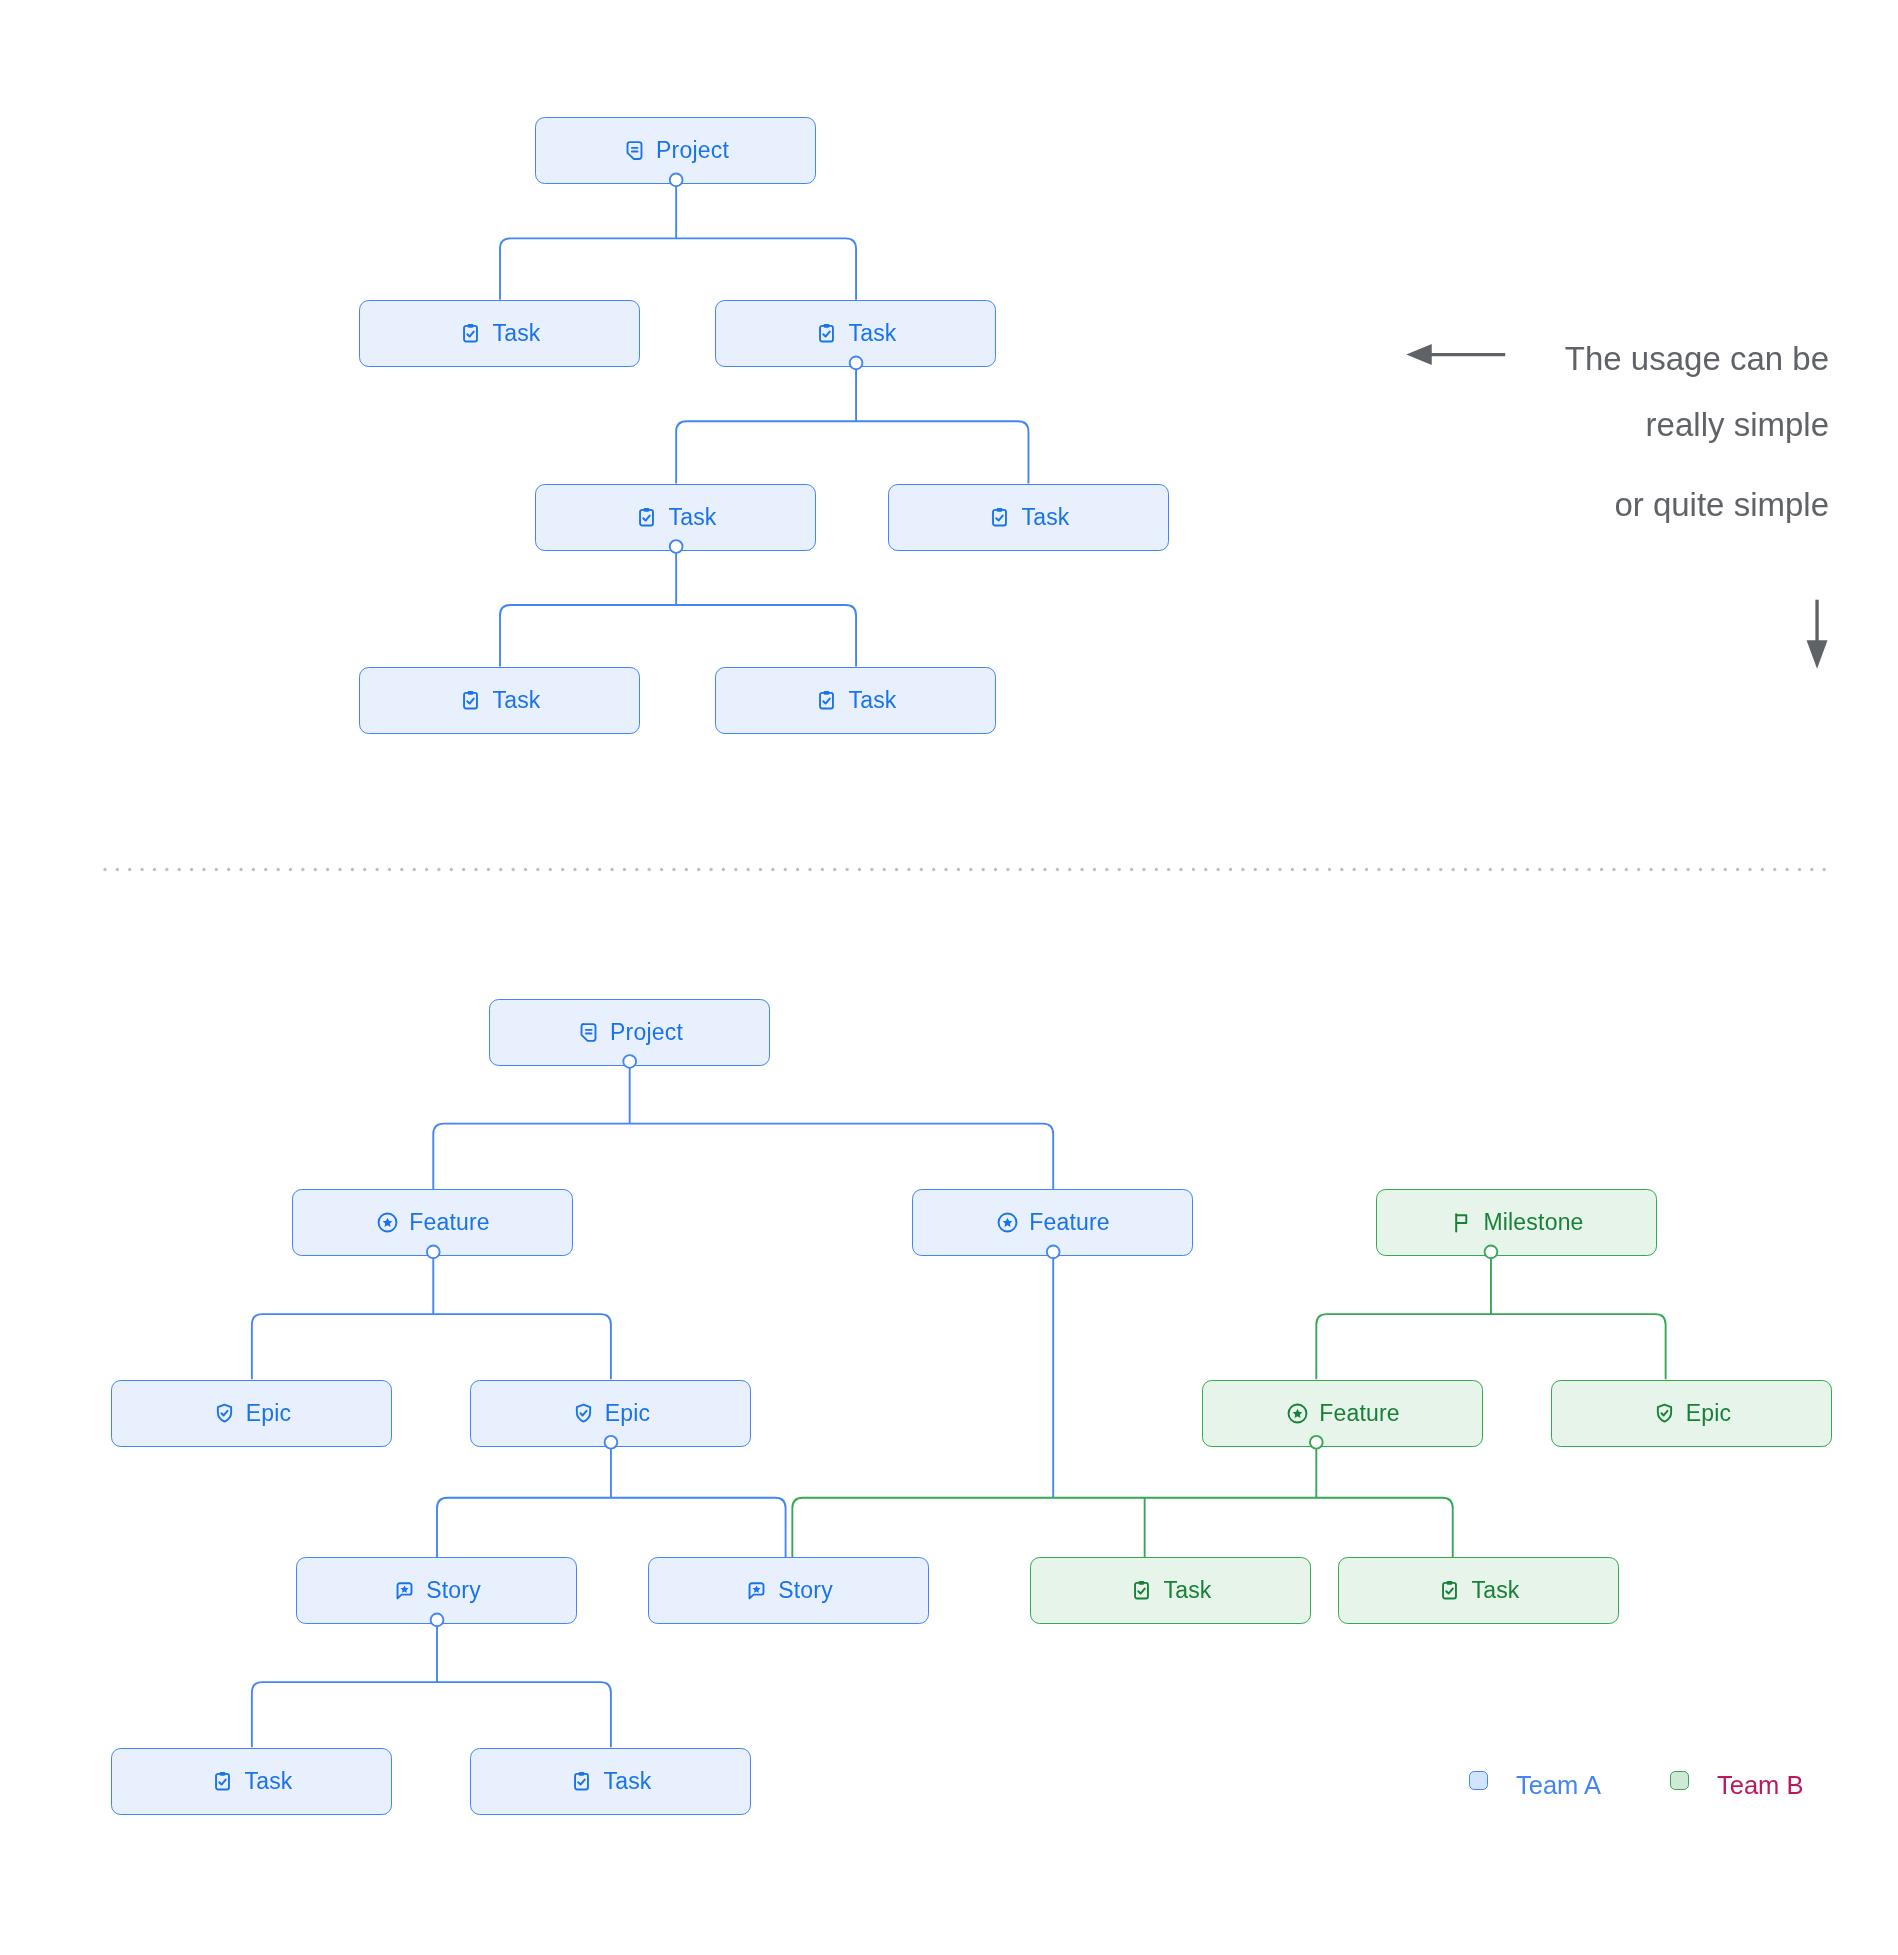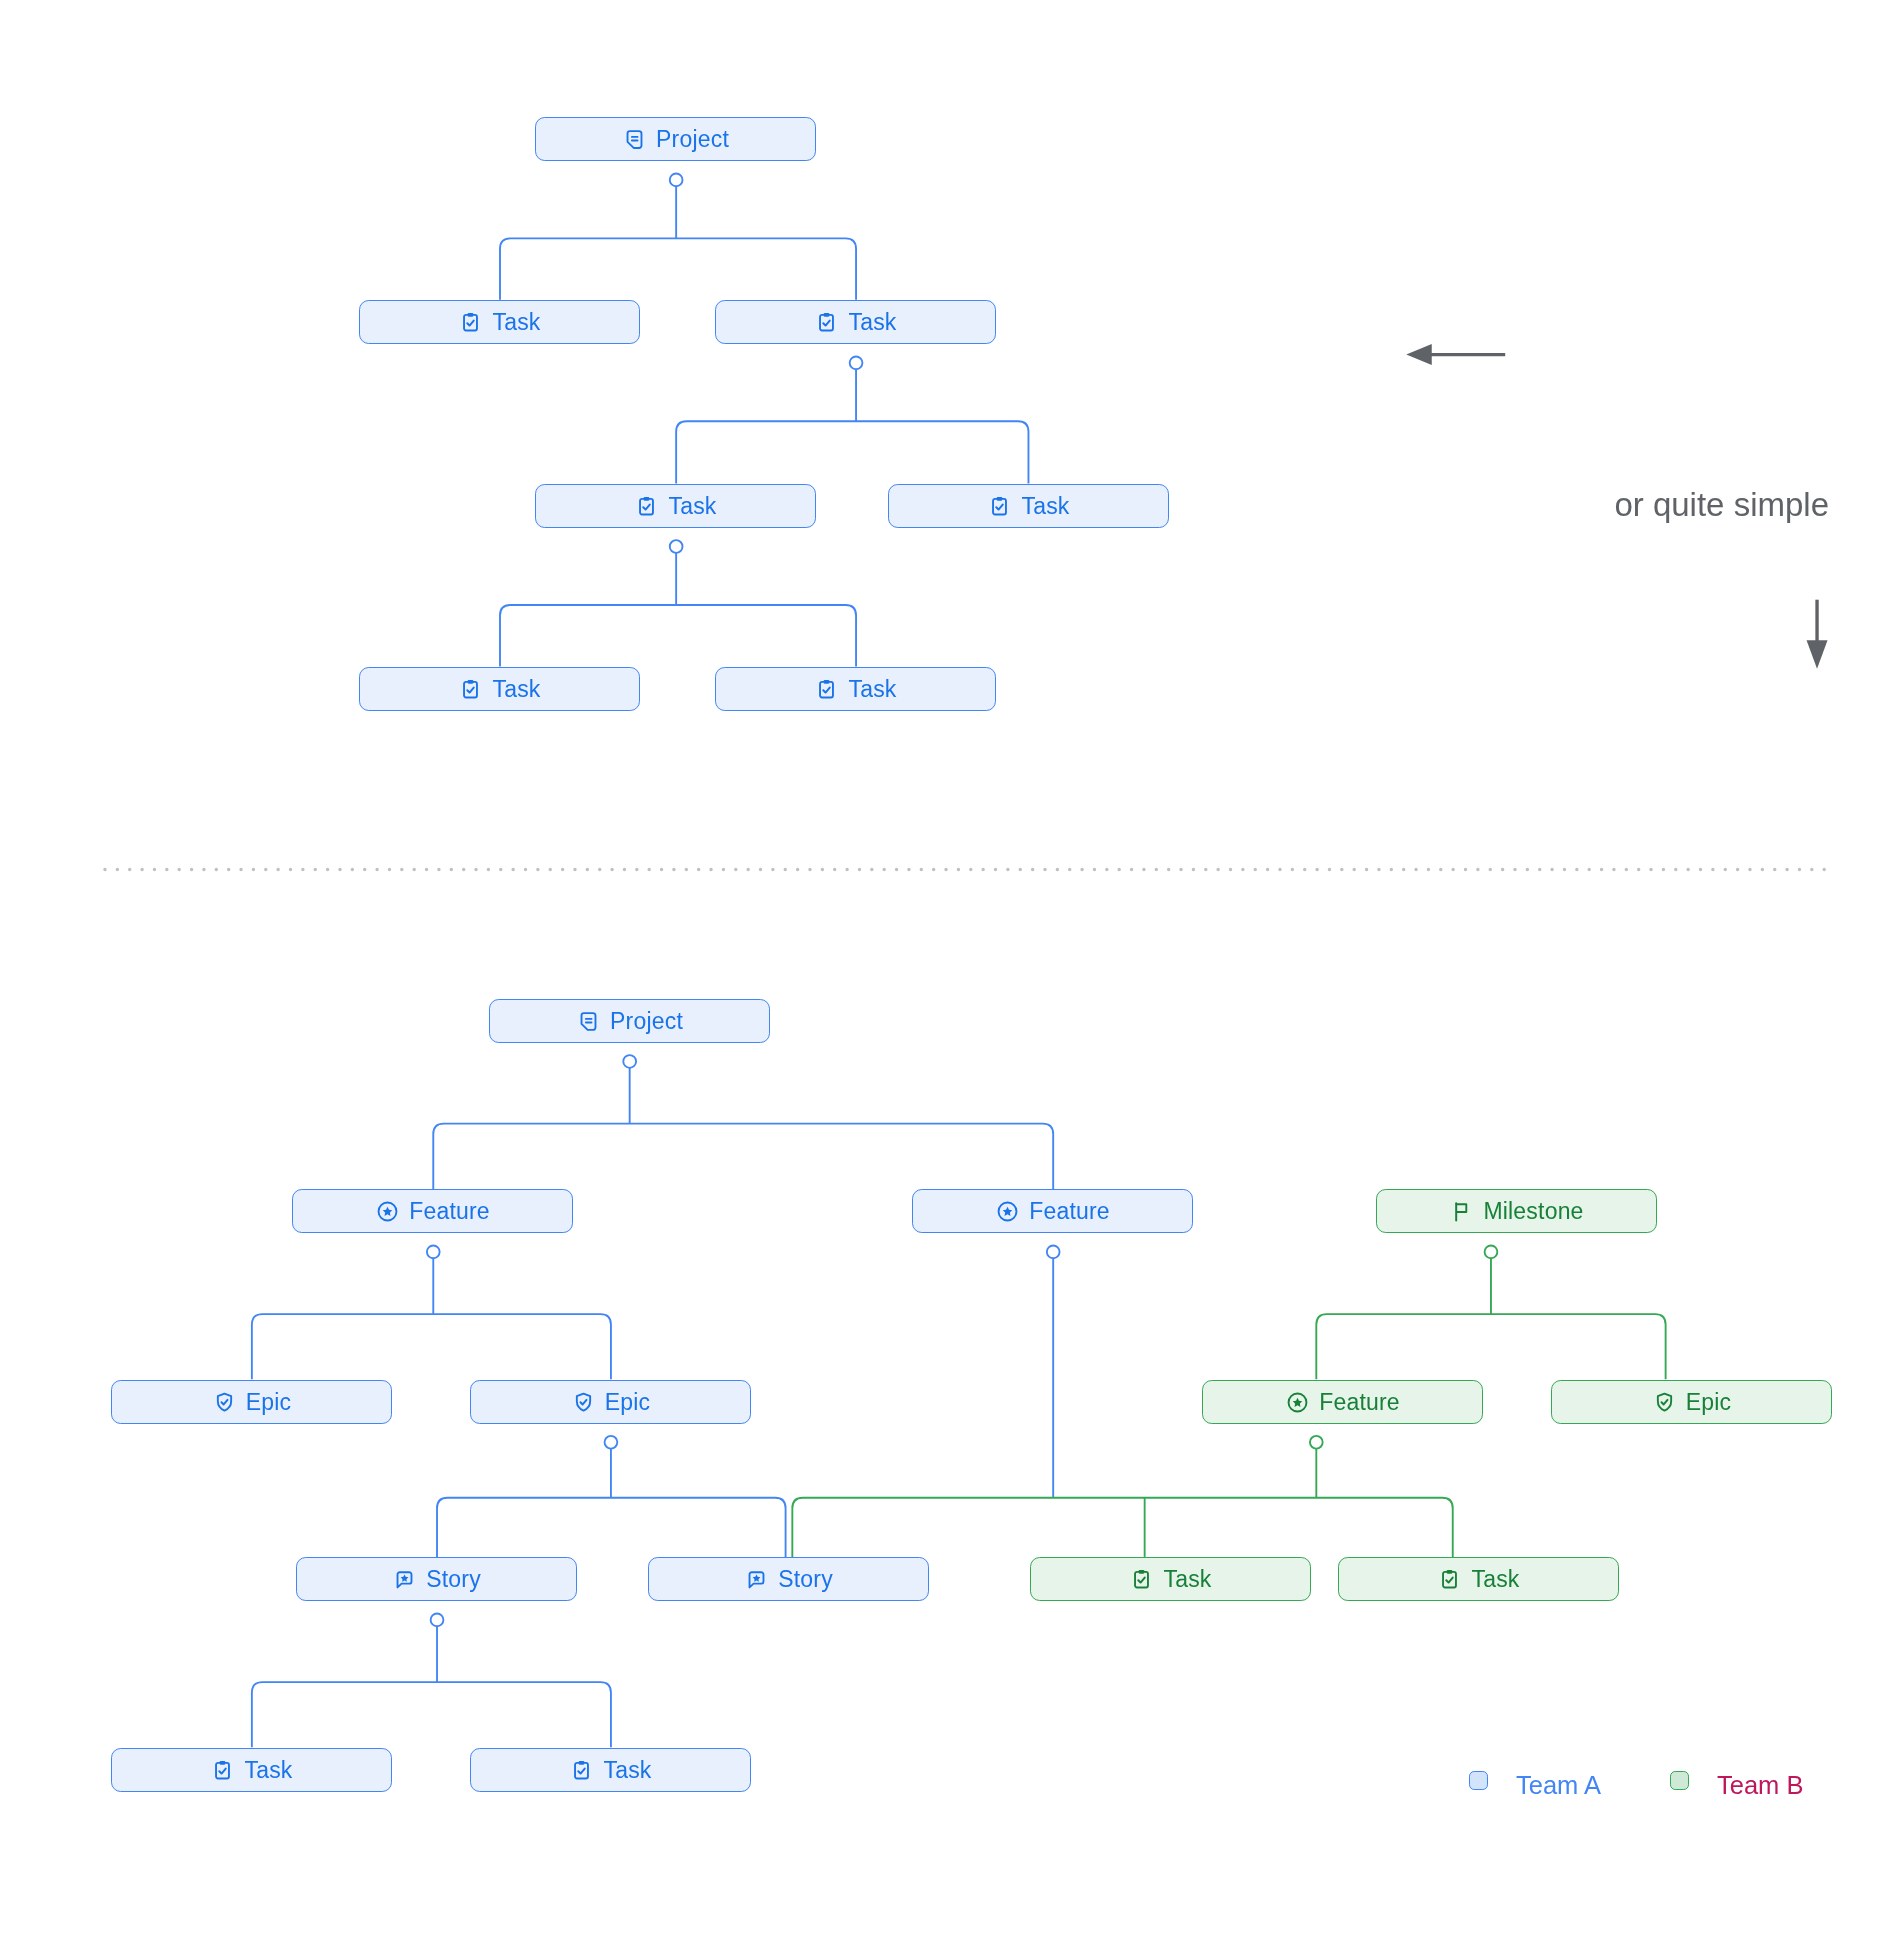--- a/index.html
+++ b/index.html
@@ -1,18 +1,18 @@
 <!DOCTYPE html>
 <html style="font-size:12px"><head>
 <meta charset="utf-8">
 <style>
   html,body{margin:0;padding:0;background:#ffffff;}
   .canvas{position:relative;width:1898px;height:1955px;background:#ffffff;overflow:hidden;
           font-family:"Liberation Sans",sans-serif;}
-  .node{position:absolute;width:281px;height:44px;box-sizing:border-box;border-radius:9.7px;
+  .node{position:absolute;width:281px;height:67px;box-sizing:border-box;border-radius:9.7px;
         border:1.9px solid;display:flex;align-items:center;justify-content:center;gap:9px;
         font-size:23px;font-weight:500;letter-spacing:0.2px;z-index:1;}
   .node.team-a{background:#E8F0FE;border-color:#4285F4;color:#1A73E8;}
   .node.team-b{background:#E6F4EA;border-color:#34A853;color:#188038;margin-left:26px;}
   .node svg.icon{width:25px;height:25px;flex:none;}
   .overlay{position:absolute;left:0;top:0;z-index:2;pointer-events:none;}
   .note{position:absolute;right:69px;color:#5F6368;font-size:33px;line-height:66px;
         text-align:right;white-space:nowrap;z-index:1;}
   .legend-item{position:absolute;display:flex;gap:28px;z-index:1;}
   .swatch{width:19px;height:19px;border-radius:5.2px;border:1.9px solid;box-sizing:border-box;}
@@ -93,20 +93,24 @@
       </svg>
     <span>Task</span>
   </div>
   <div class="node team-a" style="left:715px;top:667px">
     <svg class="icon" viewBox="0 0 33 33" width="25" height="25">
         <use href="#i-task"></use>
       </svg>
     <span>Task</span>
   </div>
 
+  <div class="note" style="top:326px">
+    <div>The usage can be</div>
+    <div>really simple</div>
+  </div>
   <div class="note" style="top:472px">
     <div>or quite simple</div>
   </div>
 
   <div class="node team-a" style="left:489px;top:999px">
     <svg class="icon" viewBox="0 0 33 33" width="25" height="25">
         <use href="#i-project"></use>
       </svg>
     <span>Project</span>
   </div>

